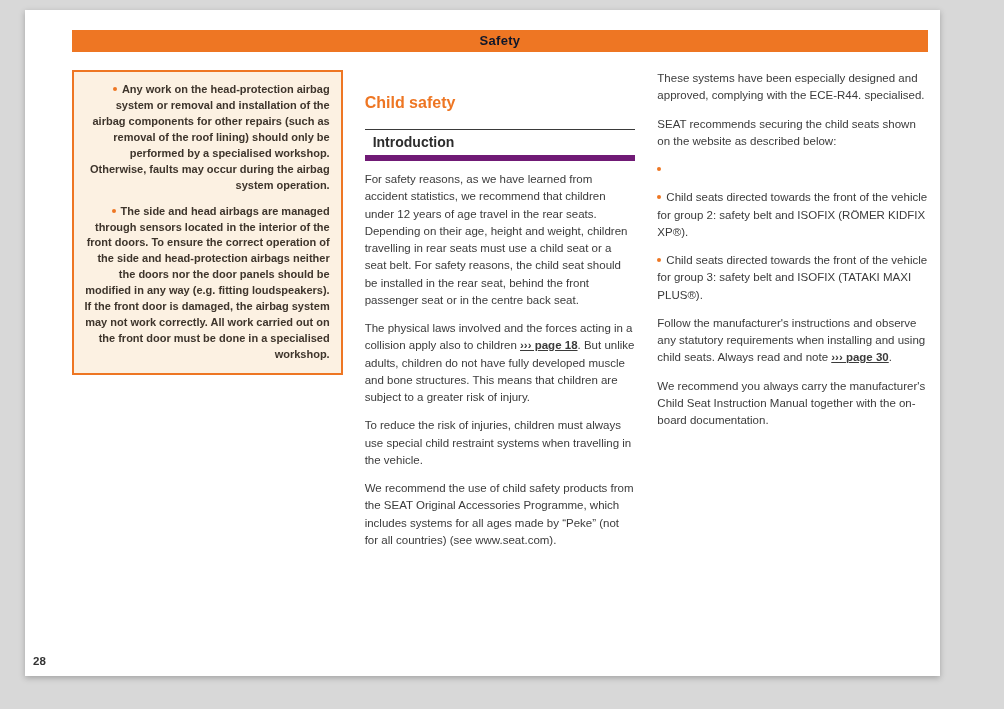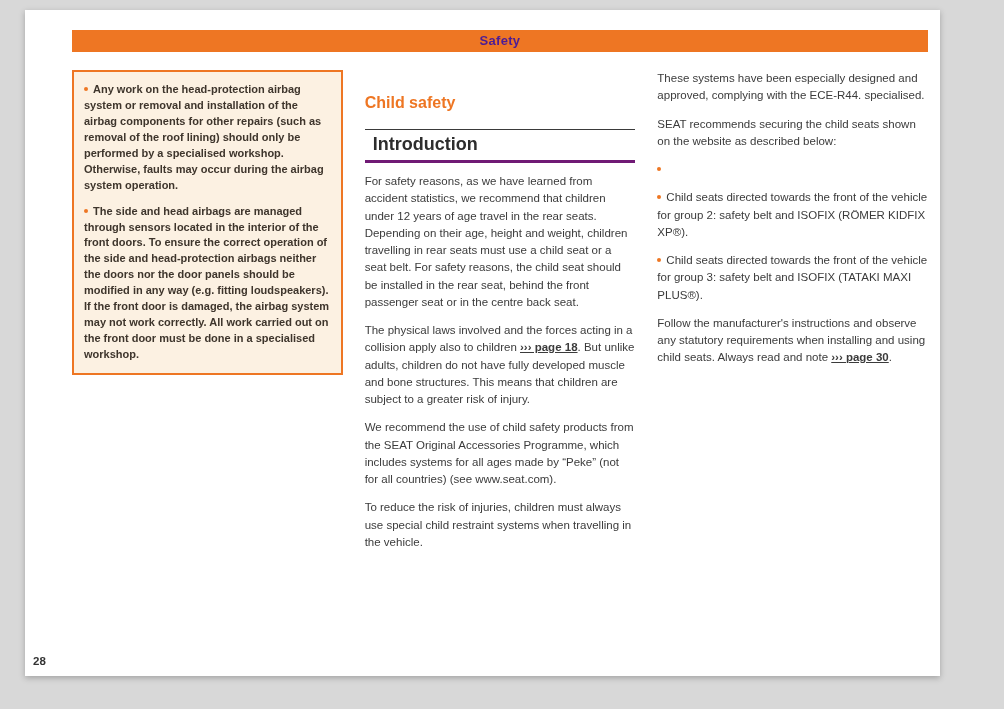--- a/index.html
+++ b/index.html
@@ -29,39 +29,40 @@
     left:25px; top:10px;
     width:915px; height:666px;
     background:var(--page);
     box-shadow:0 2px 6px rgba(0,0,0,0.25);
   }
   .content{
     padding:20px 12px 0 47px;
   }
   .header-bar{
     background:var(--accent);
-    color:#4c1d95;
+    color:#0f172a;
     text-align:center;
     font-size:13px;
     font-weight:bold;
     padding:3px 0 4px;
     letter-spacing:.3px;
   }
   .columns{
     display:flex;
     gap:22px;
     margin-top:18px;
   }
   .col{ flex:1 1 0; min-width:0; }
 
   
   .warning-box{
     border:2px solid var(--accent);
     background:var(--box-bg);
     padding:10px 11px 6px 10px;
+    text-align:right;
   }
   .warn-item{
     margin:0 0 10px;
     font-size:11px;
     line-height:1.45;
     font-weight:bold;
     color:var(--warn-text);
   }
   .warn-item:last-child{margin-bottom:4px;}
 
@@ -85,23 +86,23 @@
   }
   h2.article-subtitle{
     margin:24px 0 0;
     color:var(--accent);
     font-size:16px;
     font-weight:bold;
   }
   .section-head{
     margin-top:17px;
     border-top:1.5px solid #3a3a3a;
-    border-bottom:3px solid #701a75;
+    border-bottom:6px solid #701a75;
     padding:4px 0 5px 8px;
-    font-size:18px;
+    font-size:14px;
     font-weight:bold;
     color:#2d2d2d;
   }
   p.body{
     margin:11px 0 0;
     font-size:11.5px;
     line-height:1.5;
     color:var(--text);
   }
   p.body:first-child{margin-top:0;}
@@ -137,33 +138,34 @@
           </div>
         </div>
 
         <div class="col">
           <h2 class="article-subtitle">Child safety</h2>
           <div class="section-head">
             <span>Introduction</span>
           </div>
           <p class="body" style="margin-top:10px;">For safety reasons, as we have learned from accident statistics, we recommend that children under 12 years of age travel in the rear seats. Depending on their age, height and weight, children travelling in rear seats must use a child seat or a seat belt. For safety reasons, the child seat should be installed in the rear seat, behind the front passenger seat or in the centre back seat.</p>
           <p class="body"><span>The physical laws involved and the forces acting in a collision apply also to children </span><span class="ref">››› page 18</span><span>. But unlike adults, children do not have fully developed muscle and bone structures. This means that children are subject to a greater risk of injury.</span></p>
+          <p class="body">To reduce the risk of injuries, children must always use special child restraint systems when travelling in the vehicle.</p>
           <p class="body">We recommend the use of child safety products from the SEAT Original Accessories Programme, which includes systems for all ages made by “Peke” (not for all countries) (see www.seat.com).</p>
-          <p class="body">To reduce the risk of injuries, children must always use special child restraint systems when travelling in the vehicle.</p>
         </div>
 
         <div class="col">
           <p class="body">These systems have been especially designed and approved, complying with the ECE-R44. specialised.</p>
           <p class="body">SEAT recommends securing the child seats shown on the website as described below:</p>
 
           <p class="body bullet-line"><span class="dot"></span></p>
           <p class="body bullet-line"><span class="dot"></span><span>Child seats directed towards the front of the vehicle for group 2: safety belt and ISOFIX (RÖMER KIDFIX XP®).</span></p>
           <p class="body bullet-line"><span class="dot"></span><span>Child seats directed towards the front of the vehicle for group 3: safety belt and ISOFIX (TATAKI MAXI PLUS®).</span></p>
 
           <p class="body"><span>Follow the manufacturer's instructions and observe any statutory requirements when installing and using child seats. Always read and note </span><span class="ref">››› page 30</span><span>.</span></p>
+          <p class="body">We recommend you always carry the manufacturer's Child Seat Instruction Manual together with the on-board documentation.</p>
         </div>
 
       </div>
     </div>
 
     <div class="page-number">28</div>
   </div>
 </div>
 
 </body></html>

